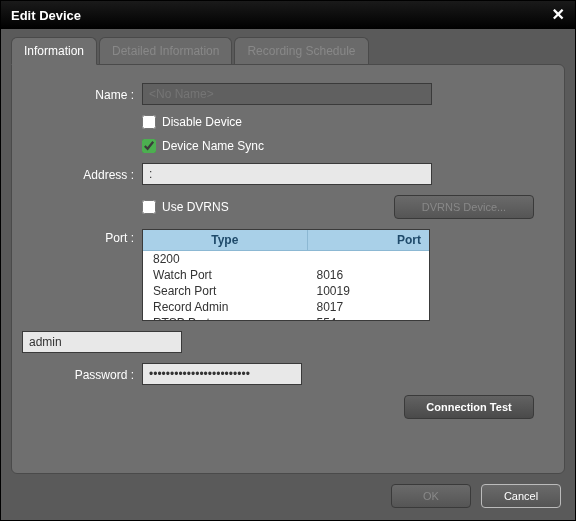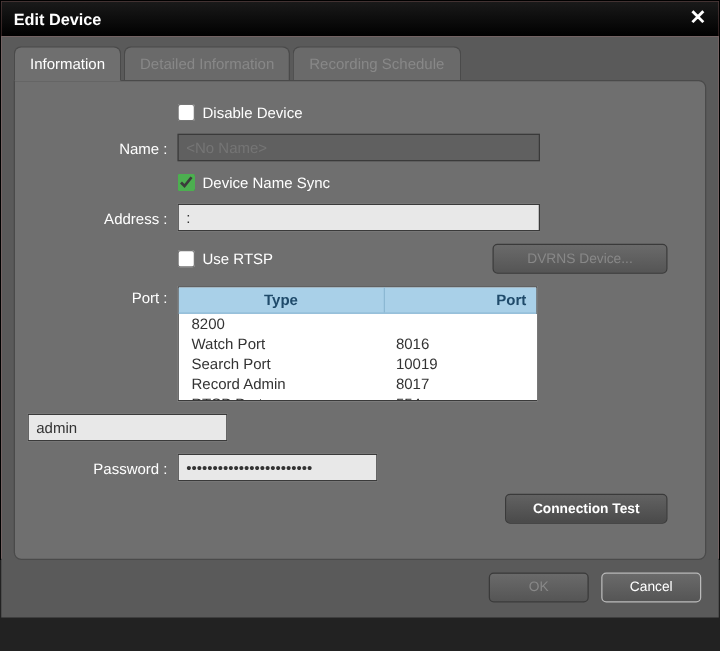--- a/index.html
+++ b/index.html
@@ -6,22 +6,22 @@
   body {
     font-family: Arial, sans-serif;
     font-size: 12px;
     background: #222;
     width: 576px;
     height: 521px;
     overflow: hidden;
   }
   .dialog {
     width: 576px;
-    height: 448px;
-    background: #fca5a5;
+    height: 521px;
+    background: #6d28d9;
     border: 1px solid #000;
     display: flex;
     flex-direction: column;
   }
   .titlebar {
     background: linear-gradient(#1a1a1a, #000);
     color: #fff;
     font-weight: bold;
     font-size: 13px;
     padding: 6px 10px;
@@ -187,37 +187,37 @@
   <div class="body-area">
     <div class="tabs">
       <div class="tab active">Information</div>
       <div class="tab">Detailed Information</div>
       <div class="tab">Recording Schedule</div>
     </div>
 
     <div class="panel">
 
       <div class="row">
+        <div class="lbl">Name :</div>
+        <div class="ctrl">
+          <input type="text" class="name-input" placeholder="&lt;No Name&gt;" style="">
+        </div>
+      </div>
+
+      <div class="row">
         <div class="lbl"></div>
         <div class="ctrl">
           <label class="chk">
             <input type="checkbox" style="">
             <span>Disable Device</span>
           </label>
         </div>
       </div>
 
       <div class="row">
-        <div class="lbl">Name :</div>
-        <div class="ctrl">
-          <input type="text" class="name-input" placeholder="&lt;No Name&gt;" style="">
-        </div>
-      </div>
-
-      <div class="row">
         <div class="lbl"></div>
         <div class="ctrl">
           <label class="chk">
             <input type="checkbox" checked="" style="">
             <span>Device Name Sync</span>
           </label>
         </div>
       </div>
 
       <div class="row">
@@ -225,21 +225,21 @@
         <div class="ctrl">
           <input type="text" class="addr-input light" value=":" style="">
         </div>
       </div>
 
       <div class="row">
         <div class="lbl"></div>
         <div class="ctrl">
           <label class="chk">
             <input type="checkbox" style="">
-            <span>Use RTSP</span>
+            <span>Use DVRNS</span>
           </label>
           <div style="flex:1"></div>
           <button class="btn dvrns disabled">DVRNS Device...</button>
         </div>
       </div>
 
       <div class="row tall">
         <div class="lbl">Port :</div>
         <div class="ctrl">
           <div class="port-table-wrap">

